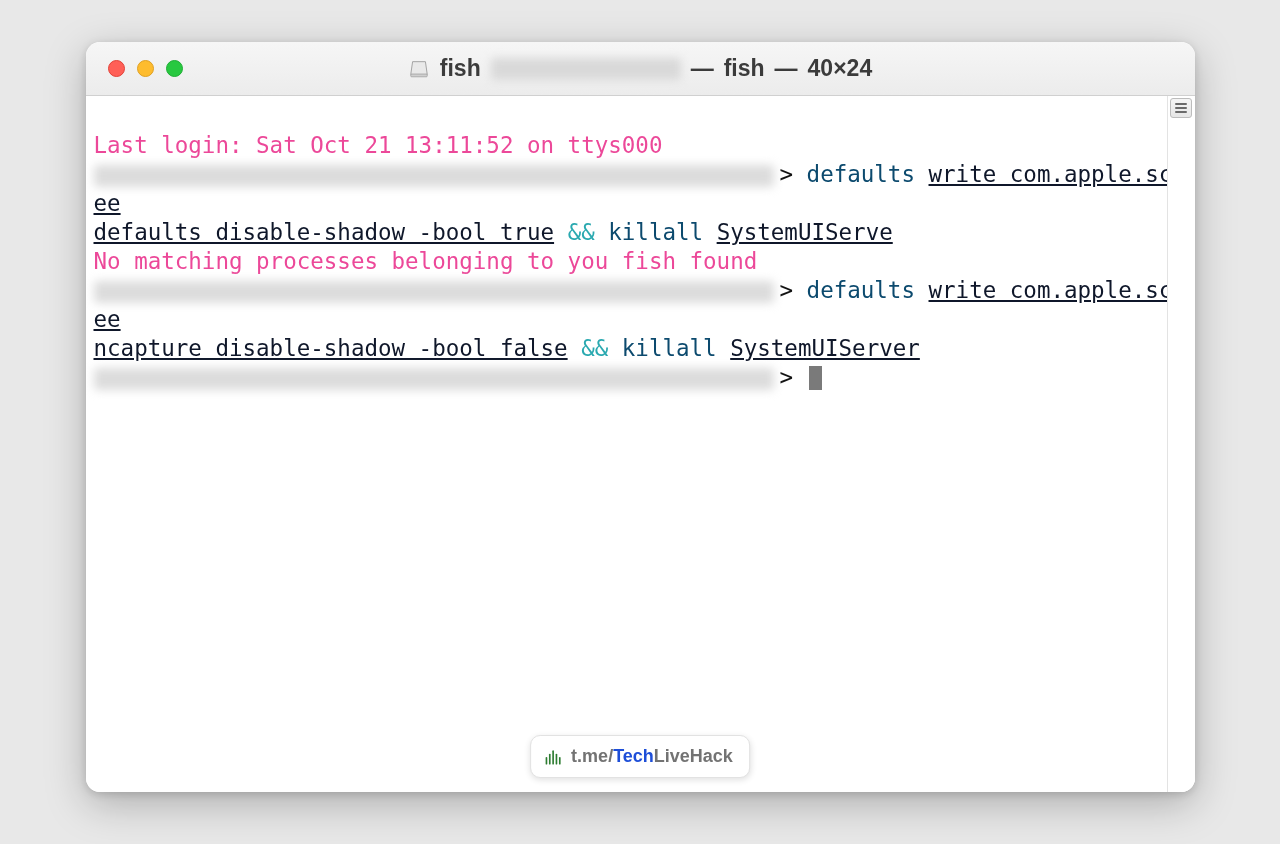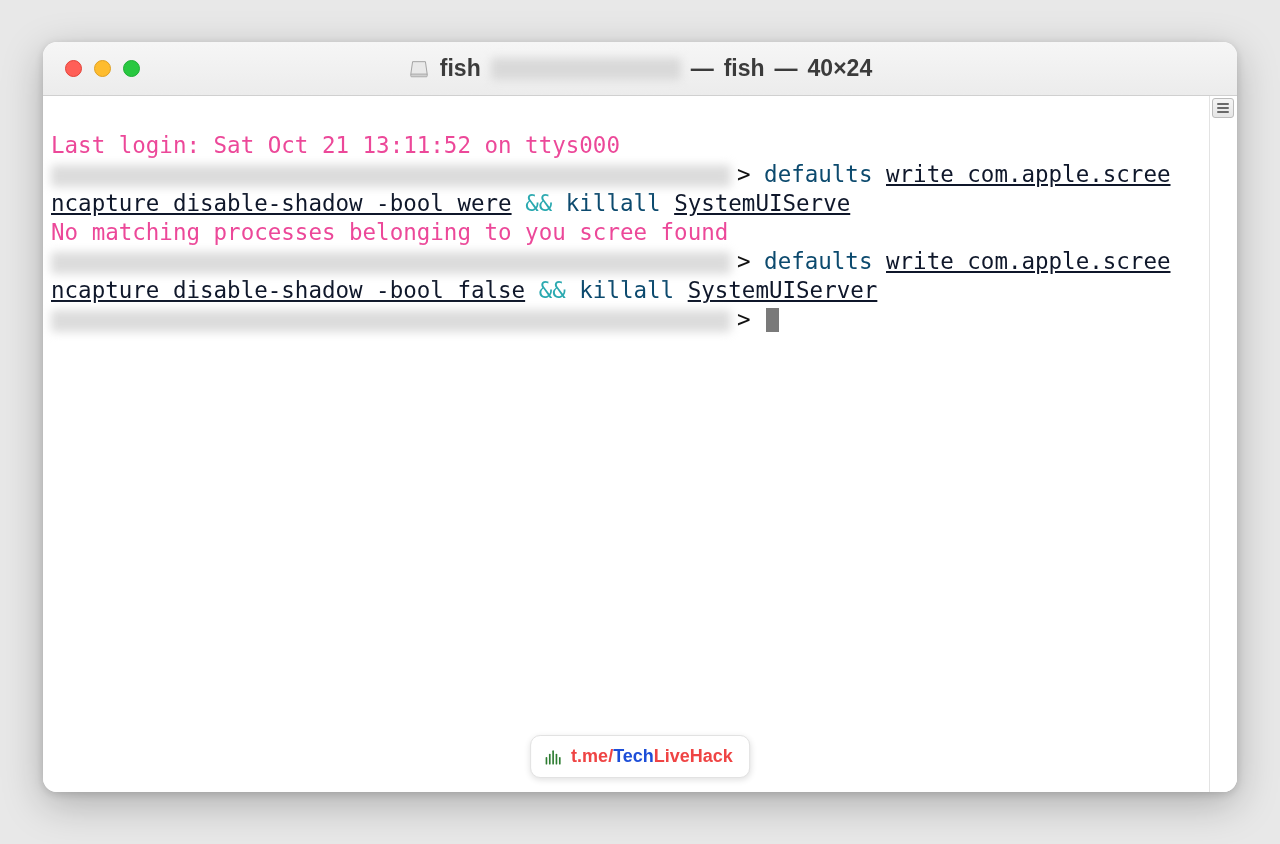--- a/index.html
+++ b/index.html
@@ -7,21 +7,21 @@
     background: #e8e8e8;
     width: 1280px;
     height: 844px;
     display: flex;
     align-items: flex-start;
     justify-content: center;
     padding-top: 42px;
     font-family: "Menlo", "Monaco", "Consolas", monospace;
   }
   .terminal-window {
-    width: 1194px;
+    width: 1109px;
     height: 750px;
     background: #fff;
     border-radius: 14px;
     box-shadow: 0 12px 40px rgba(0,0,0,0.25), 0 2px 8px rgba(0,0,0,0.15);
     display: flex;
     flex-direction: column;
     overflow: hidden;
     position: relative;
   }
   .titlebar {
@@ -163,21 +163,21 @@
     font-size: 18px;
     font-weight: 700;
     box-shadow: 0 2px 6px rgba(0,0,0,0.12);
   }
   .watermark .logo {
     width: 20px;
     height: 20px;
     display: inline-block;
   }
   .watermark .wm-tech { color: #1d4ed8; }
-  .watermark .wm-plain { color: #ef4444; font-weight: 600; }
+  .watermark .wm-plain { color: #737373; font-weight: 600; }
 </style>
 </head>
 <body>
 
 <div class="terminal-window">
 
   <div class="titlebar">
     <div class="traffic-lights">
       <div class="light close"></div>
       <div class="light min"></div>
@@ -196,22 +196,22 @@
       <span>fish</span>
       <span>—</span>
       <span>40×24</span>
     </div>
   </div>
 
   <div class="term-body">
     <div class="term-content">
 <span class="output">Last login: Sat Oct 21 13:11:52 on ttys000</span>
 <span class="blur-prompt"></span><span class="prompt-chevron">&gt;</span> <span class="cmd">defaults</span> <span class="arg">write com.apple.scree</span>
-<span class="arg">ncapture disable-shadow -bool were</span> <span class="op">&amp;&amp;</span> <span class="cmd">killall</span> <span class="arg">SystemUIServe</span>
-<span class="output">No matching processes belonging to you scree found</span>
+<span class="arg">defaults disable-shadow -bool true</span> <span class="op">&amp;&amp;</span> <span class="cmd">killall</span> <span class="arg">SystemUIServe</span>
+<span class="output">No matching processes belonging to you fish found</span>
 <span class="blur-prompt"></span><span class="prompt-chevron">&gt;</span> <span class="cmd">defaults</span> <span class="arg">write com.apple.scree</span>
 <span class="arg">ncapture disable-shadow -bool false</span> <span class="op">&amp;&amp;</span> <span class="cmd">killall</span> <span class="arg">SystemUIServer</span>
 <span class="blur-prompt"></span><span class="prompt-chevron">&gt;</span> <span class="cursor-block"></span>
     </div>
 
     <div class="scroll-gutter">
       <div class="scroll-toggle">
         <div class="bars">
             <span></span>
             <span></span>

